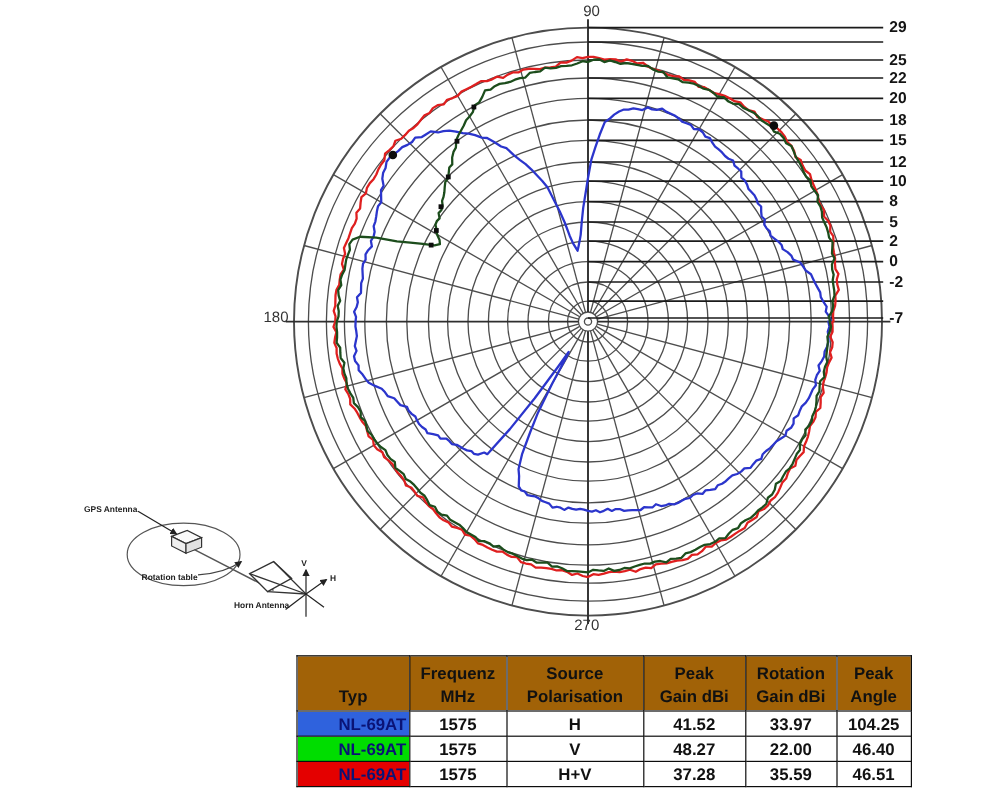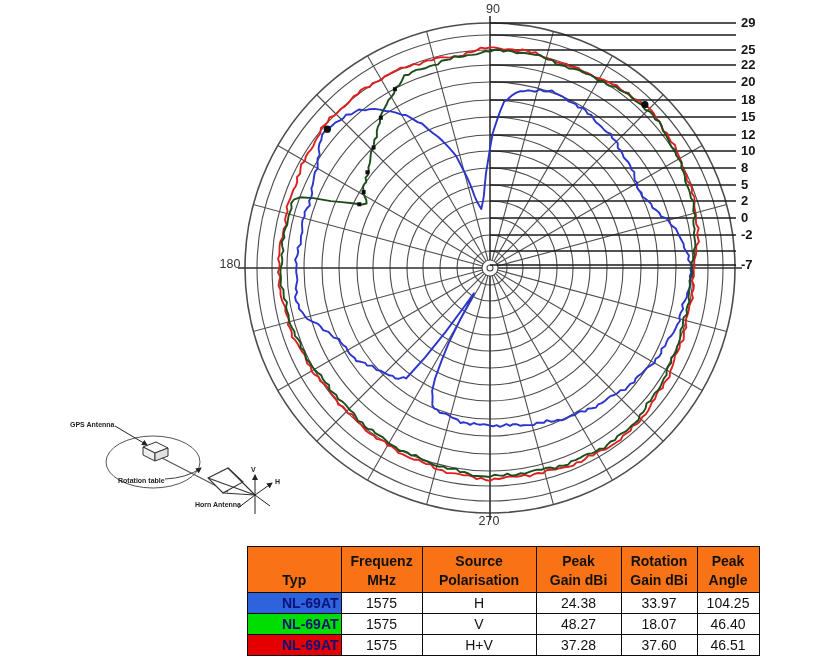--- a/index.html
+++ b/index.html
@@ -4,23 +4,23 @@
 <style>
   html,body{margin:0;padding:0;background:#ffffff;}
   .screen{position:relative;width:824px;height:659px;background:#ffffff;overflow:hidden;
           font-family:"Liberation Sans",sans-serif;}
   #polar{position:absolute;left:0;top:0;}
   #setup{position:absolute;left:55px;top:412px;}
   table.results{position:absolute;left:247px;top:546px;border-collapse:collapse;
                 table-layout:fixed;font-family:"Liberation Sans",sans-serif;}
   table.results th, table.results td{border:1.6px solid #0d0d0d;padding:0 2px;
                 text-align:center;overflow:hidden;white-space:nowrap;}
-  table.results th{background:#f97316;font-weight:bold;font-size:14px;color:#111;
+  table.results th{background:#a16207;font-weight:bold;font-size:14px;color:#111;
                 height:43px;vertical-align:bottom;padding-bottom:2px;}
-  table.results td{background:#ffffff;font-size:14px;color:#111;height:20px;font-weight:normal;}
+  table.results td{background:#ffffff;font-size:14px;color:#111;height:20px;font-weight:bold;}
   table.results td.typ{font-weight:bold;color:#0a1376;font-size:14px;padding-left:34px;}
   .hl{display:block;height:19px;line-height:19px;}
 </style>
 </head>
 <body>
 
 <div class="screen">
 
   <svg id="polar" width="824" height="545" viewBox="0 0 824 545">
       <circle cx="490" cy="268" r="245" fill="none" stroke="#4d4d4d" stroke-width="1.6"></circle>
@@ -184,35 +184,35 @@
             <span class="hl">Peak</span>
             <span class="hl">Angle</span>
           </th>
       </tr>
     </thead>
     <tbody>
       <tr>
         <td class="typ" style="background-color: rgb(47, 98, 221);">NL-69AT</td>
         <td>1575</td>
         <td>H</td>
-        <td>24.38</td>
+        <td>41.52</td>
         <td>33.97</td>
         <td>104.25</td>
       </tr>
       <tr>
         <td class="typ" style="background-color: rgb(0, 221, 0);">NL-69AT</td>
         <td>1575</td>
         <td>V</td>
         <td>48.27</td>
-        <td>18.07</td>
+        <td>22.00</td>
         <td>46.40</td>
       </tr>
       <tr>
         <td class="typ" style="background-color: rgb(228, 0, 0);">NL-69AT</td>
         <td>1575</td>
         <td>H+V</td>
         <td>37.28</td>
-        <td>37.60</td>
+        <td>35.59</td>
         <td>46.51</td>
       </tr>
     </tbody>
   </table>
 </div>
 
 </body></html>

